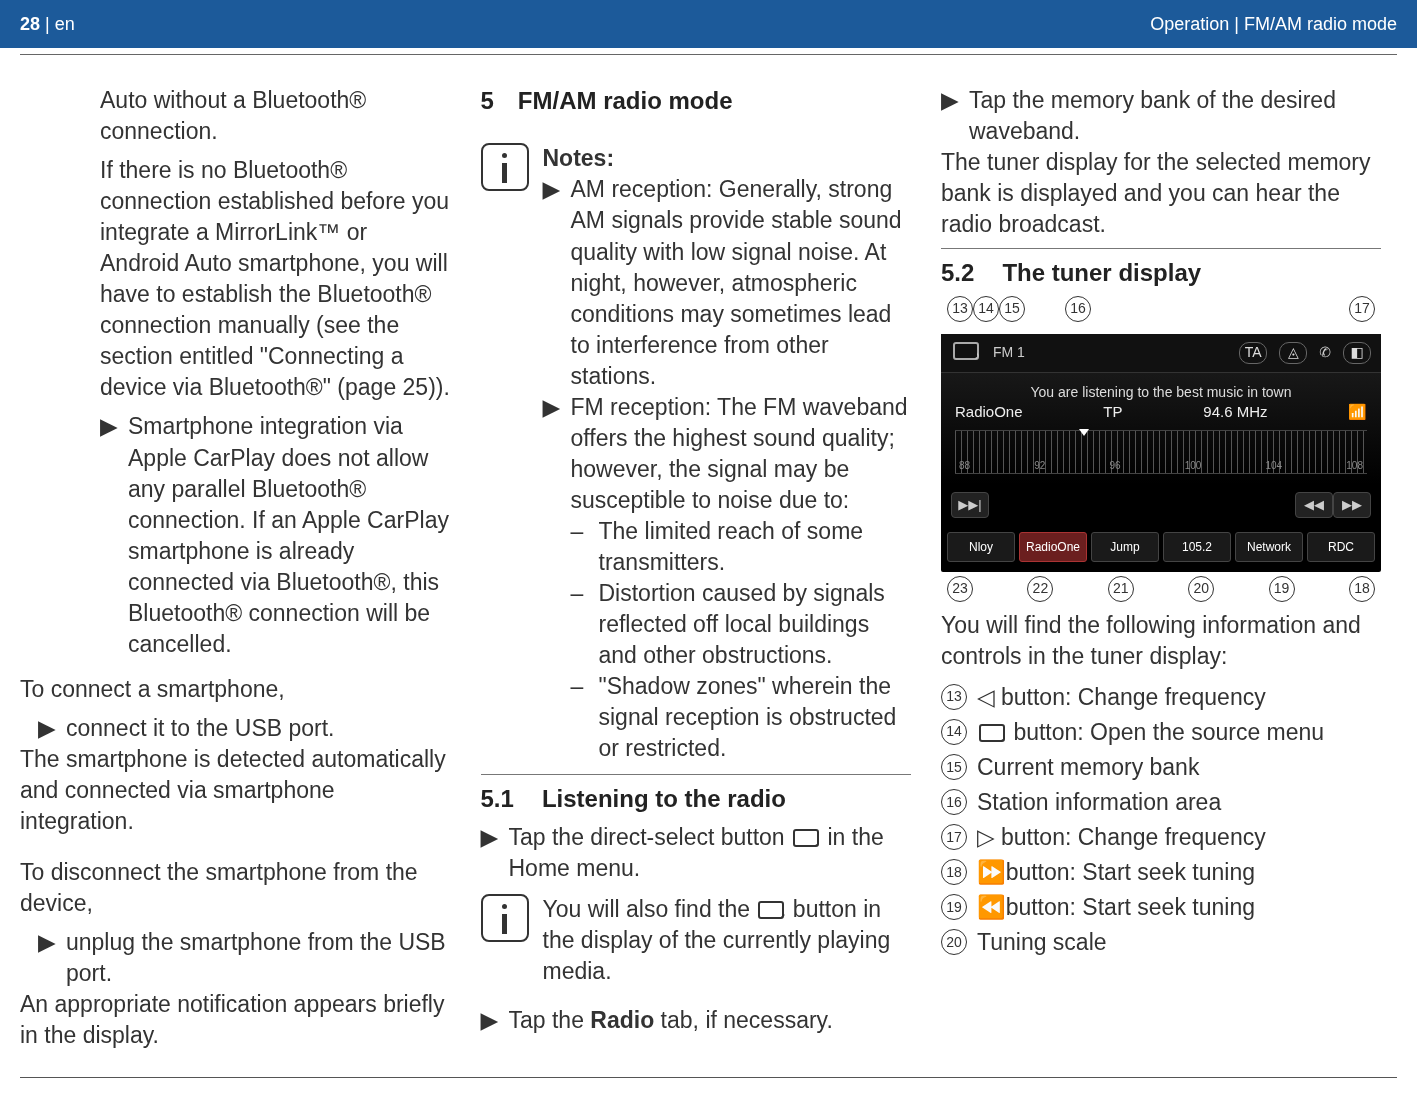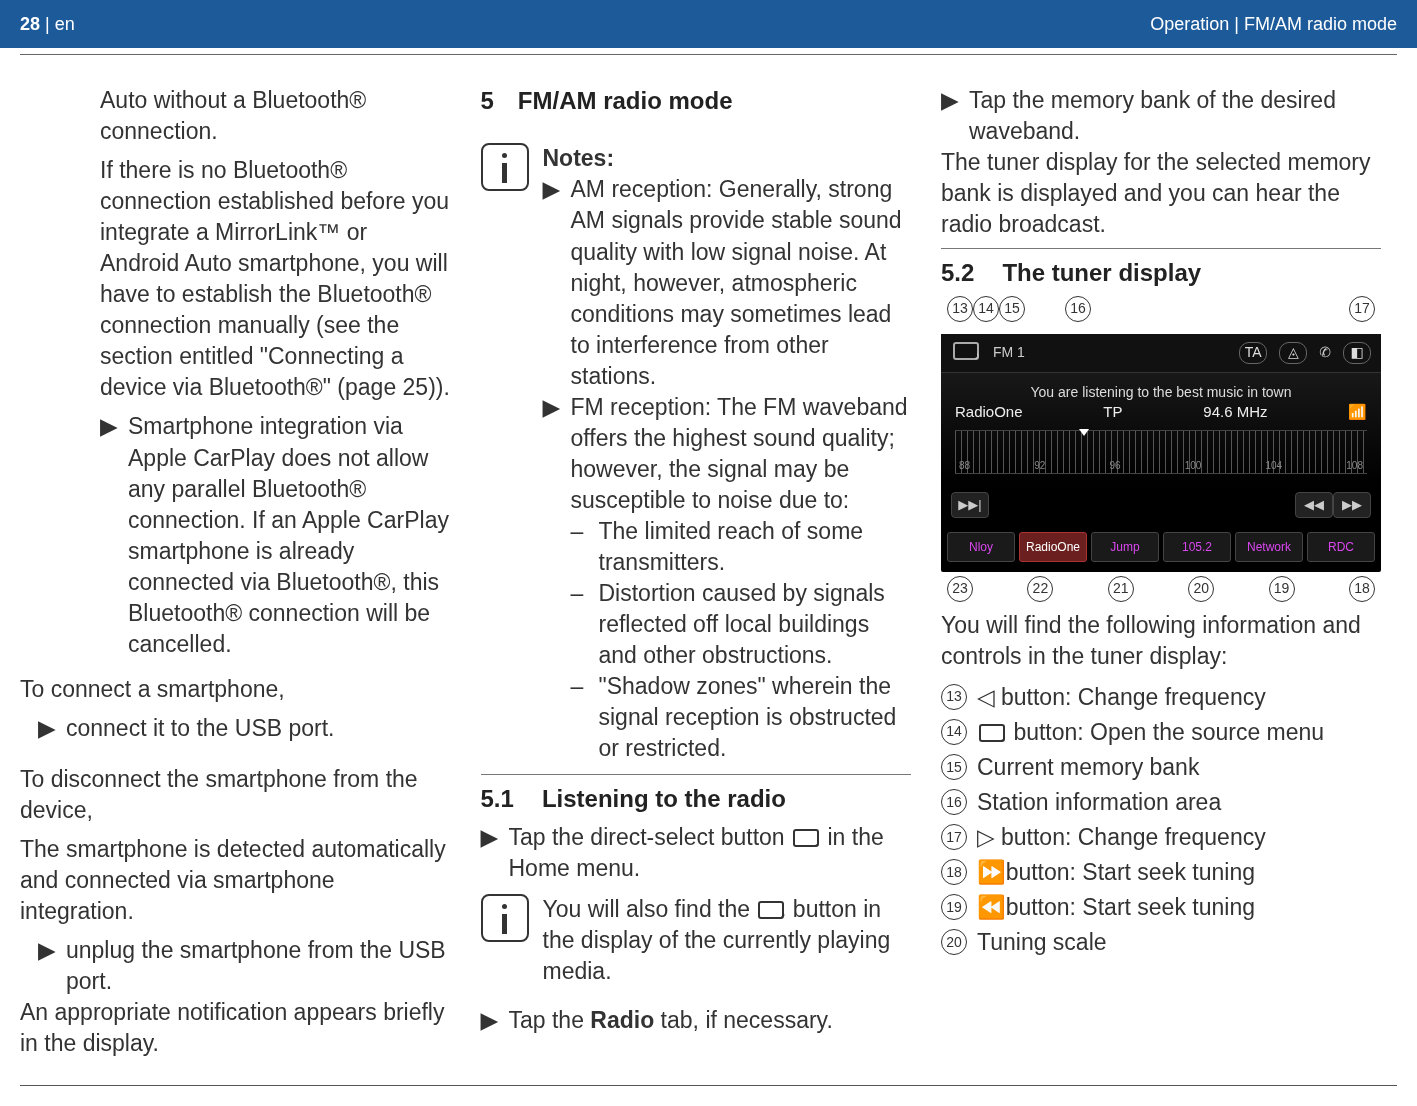--- a/index.html
+++ b/index.html
@@ -228,21 +228,21 @@
     padding: 6px 6px 10px 6px;
     gap: 4px;
   }
   .preset {
     flex: 1;
     height: 30px;
     background: #1a1a1a;
     border: 1px solid #444;
     border-radius: 3px;
     font-size: 12px;
-    color: #d946ef;
+    color: #ffffff;
     display: flex;
     align-items: center;
     justify-content: center;
   }
   .preset.active {
     background: #6b1f1f;
     border-color: #a33;
     color: #fff;
   }
   .legend {
@@ -288,22 +288,22 @@
       <div class="bullet-row">
         <span class="arrow">▶</span>
         <span class="txt">Smartphone integration via Apple CarPlay does not allow any parallel Bluetooth® connection. If an Apple CarPlay smartphone is already connected via Bluetooth®, this Bluetooth® connection will be cancelled.</span>
       </div>
     </div>
     <p style="margin-top:14px">To connect a smartphone,</p>
     <div class="bullet-row" style="padding-left:18px">
       <span class="arrow">▶</span>
       <span class="txt">connect it to the USB port.</span>
     </div>
+    <p>The smartphone is detected automatically and connected via smartphone integration.</p>
     <p style="margin-top:20px">To disconnect the smartphone from the device,</p>
-    <p>The smartphone is detected automatically and connected via smartphone integration.</p>
     <div class="bullet-row" style="padding-left:18px">
       <span class="arrow">▶</span>
       <span class="txt">unplug the smartphone from the USB port.</span>
     </div>
     <p>An appropriate notification appears briefly in the display.</p>
   </div>
 
   <div class="col">
     <h1>
       <span class="num">5</span><span>FM/AM radio mode</span>

